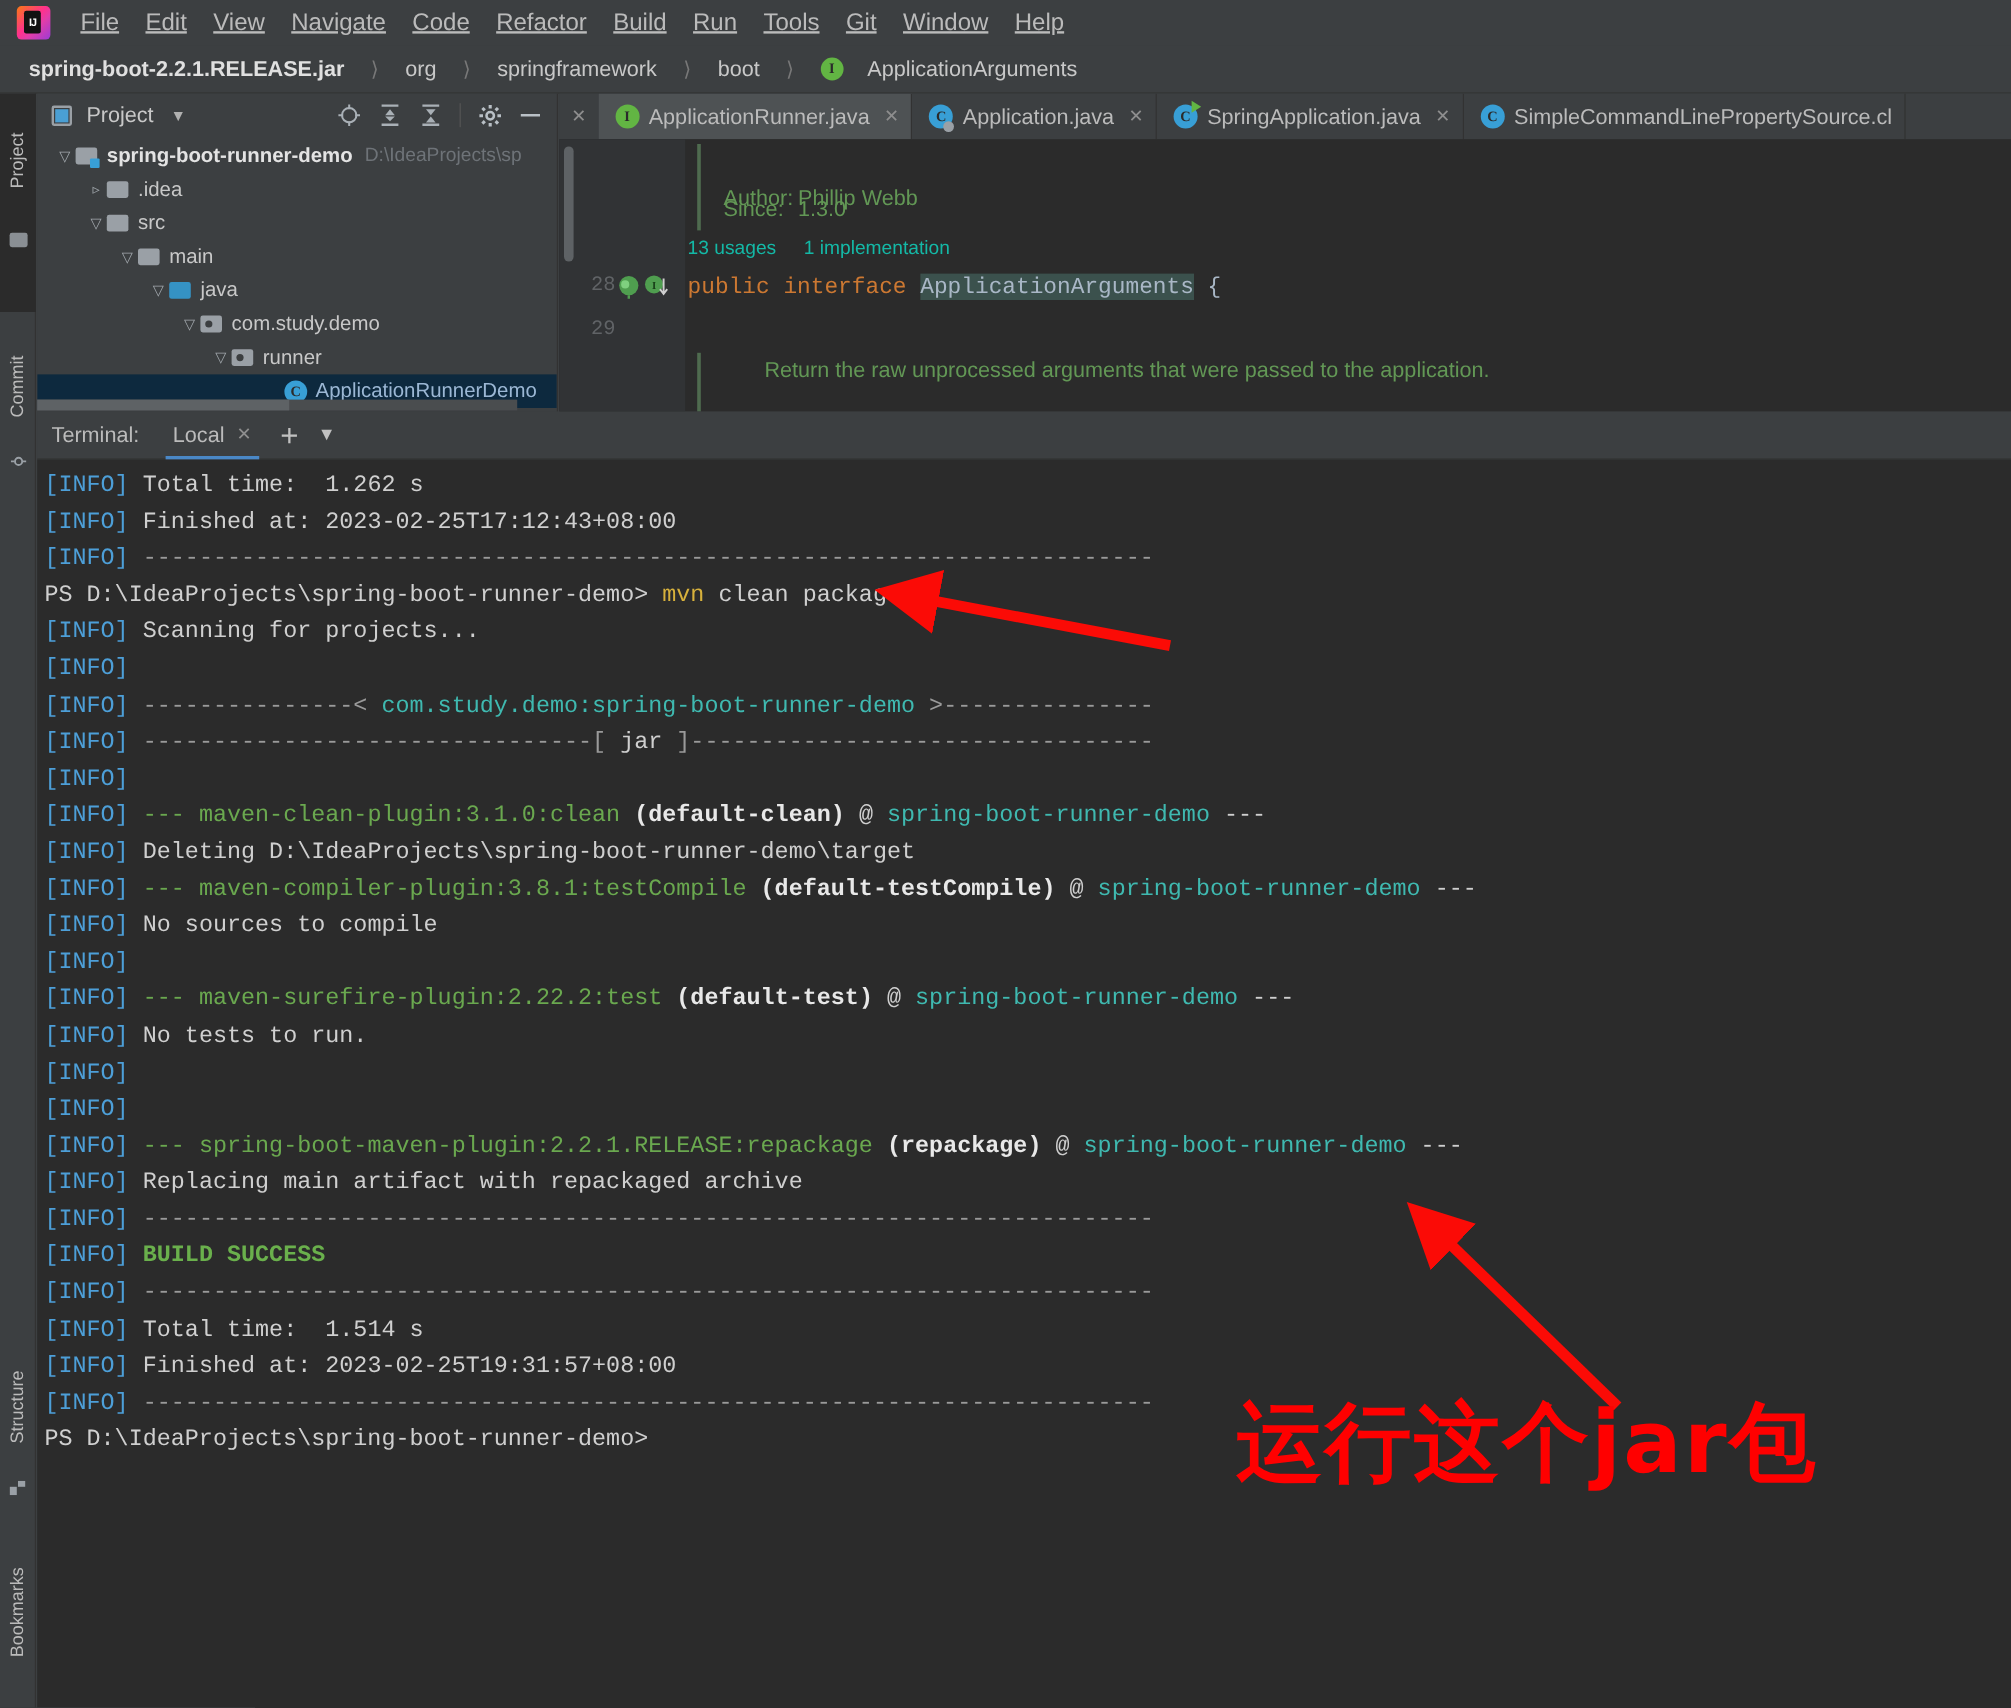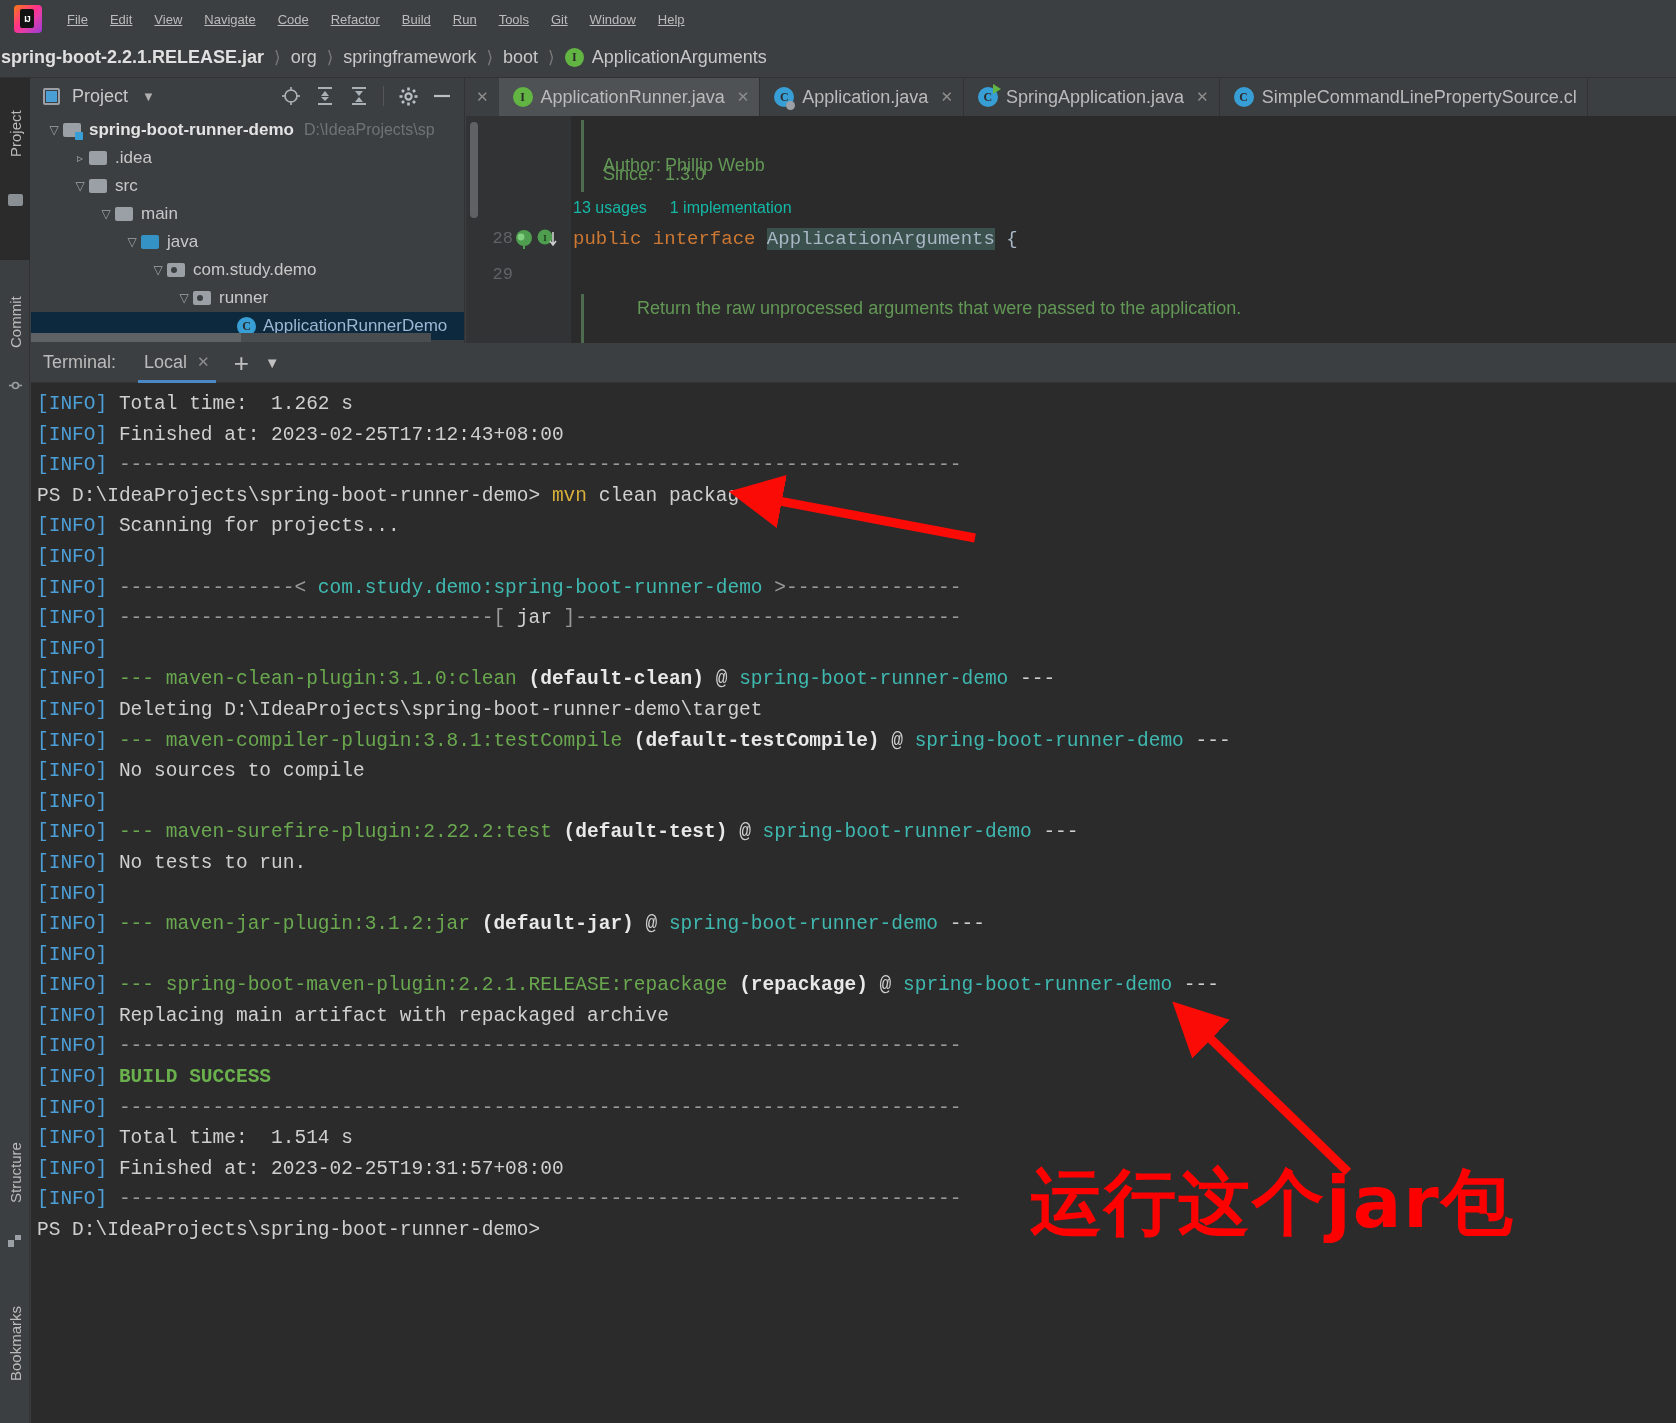--- a/index.html
+++ b/index.html
@@ -20,33 +20,33 @@
     width: 28px; height: 28px; margin: 0 14px 0 8px; position: relative; flex: none;
     border-radius: 4px; overflow: hidden;
     background: linear-gradient(135deg,#f97a12 0%, #ff318c 45%, #e33da8 62%, #9b3bd6 100%);
   }
   .ij-logo .inner {
     position:absolute; left:6px; top:4px; width:14px; height:19px; background:#121212;
     border-radius:2px; color:#fff; font-size:9px; font-weight:bold;
     display:flex; align-items:center; justify-content:center; letter-spacing:-1px;
   }
   .menu-item {
-    color: #bbbbbb; font-size: 13px; padding: 4px 11px; white-space: nowrap; cursor: default;
+    color: #bbbbbb; font-size: 20px; padding: 4px 11px; white-space: nowrap; cursor: default;
   }
   .menu-item .u { text-decoration: underline; }
   .win-title {
     position: absolute; left: 0; right: 0; top: 8px; text-align: center;
     color: #a8abae; font-size: 17px; pointer-events: none; white-space: nowrap;
     overflow: hidden; padding-left: 660px; text-align: left;
   }
 
   
   .breadcrumb {
     height: 40px; background: #3c3f41; display: flex; align-items: center;
-    padding-left: 1px; gap: 2px; border-bottom: 1px solid #323232;
+    padding-left: 24px; gap: 14px; border-bottom: 1px solid #323232;
   }
   .bc-jar { color: #e0e0e0; font-size: 18px; font-weight: bold; }
   .bc-sep { color: #787878; font-size: 17px; margin: 0 8px; }
   .bc-item { color: #c8c8c8; font-size: 18px; }
   .bc-icon-i {
     width: 19px; height: 19px; border-radius: 50%; background: #62b543;
     display: inline-flex; align-items: center; justify-content: center;
     color: #2b2b2b; font-size: 12px; font-weight: bold; margin-right: 6px;
     font-family: "Liberation Serif", serif;
   }
@@ -466,21 +466,20 @@
       <div class="tline"><span class="c-info">[INFO] </span><span class="c-dash">--------------------------------[ </span><span class="c-gray">jar</span><span class="c-dash"> ]---------------------------------</span></div>
       <div class="tline"><span class="c-info">[INFO] </span></div>
       <div class="tline"><span class="c-info">[INFO] </span><span class="c-green">--- </span><span class="c-green">maven-clean-plugin:3.1.0:clean</span><span class="c-white-b"> (default-clean)</span><span class="c-gray"> @ </span><span class="c-cyan">spring-boot-runner-demo</span><span class="c-gray"> ---</span></div>
       <div class="tline"><span class="c-info">[INFO] </span><span class="c-gray">Deleting D:\IdeaProjects\spring-boot-runner-demo\target</span></div>
       <div class="tline"><span class="c-info">[INFO] </span><span class="c-green">--- </span><span class="c-green">maven-compiler-plugin:3.8.1:testCompile</span><span class="c-white-b"> (default-testCompile)</span><span class="c-gray"> @ </span><span class="c-cyan">spring-boot-runner-demo</span><span class="c-gray"> ---</span></div>
       <div class="tline"><span class="c-info">[INFO] </span><span class="c-gray">No sources to compile</span></div>
       <div class="tline"><span class="c-info">[INFO] </span></div>
       <div class="tline"><span class="c-info">[INFO] </span><span class="c-green">--- </span><span class="c-green">maven-surefire-plugin:2.22.2:test</span><span class="c-white-b"> (default-test)</span><span class="c-gray"> @ </span><span class="c-cyan">spring-boot-runner-demo</span><span class="c-gray"> ---</span></div>
       <div class="tline"><span class="c-info">[INFO] </span><span class="c-gray">No tests to run.</span></div>
       <div class="tline"><span class="c-info">[INFO] </span></div>
-      <div class="tline"><span class="c-info">[INFO] </span><span class="c-green">--- </span><span class="c-green">maven-jar-plugin:3.1.2:jar</span><span class="c-white-b"> (default-jar)</span><span class="c-gray"> @ </span><span class="c-cyan">spring-boot-runner-demo</span><span class="c-gray"> ---</span></div>
       <div class="tline"><span class="c-info">[INFO] </span></div>
       <div class="tline"><span class="c-info">[INFO] </span><span class="c-green">--- </span><span class="c-green">spring-boot-maven-plugin:2.2.1.RELEASE:repackage</span><span class="c-white-b"> (repackage)</span><span class="c-gray"> @ </span><span class="c-cyan">spring-boot-runner-demo</span><span class="c-gray"> ---</span></div>
       <div class="tline"><span class="c-info">[INFO] </span><span class="c-gray">Replacing main artifact with repackaged archive</span></div>
       <div class="tline"><span class="c-info">[INFO] </span><span class="c-dash">------------------------------------------------------------------------</span></div>
       <div class="tline"><span class="c-info">[INFO] </span><span class="c-success">BUILD SUCCESS</span></div>
       <div class="tline"><span class="c-info">[INFO] </span><span class="c-dash">------------------------------------------------------------------------</span></div>
       <div class="tline"><span class="c-info">[INFO] </span><span class="c-gray">Total time:  1.514 s</span></div>
       <div class="tline"><span class="c-info">[INFO] </span><span class="c-gray">Finished at: 2023-02-25T19:31:57+08:00</span></div>
       <div class="tline"><span class="c-info">[INFO] </span><span class="c-dash">------------------------------------------------------------------------</span></div>
       <div class="tline"><span class="c-gray">PS D:\IdeaProjects\spring-boot-runner-demo&gt;</span></div>

